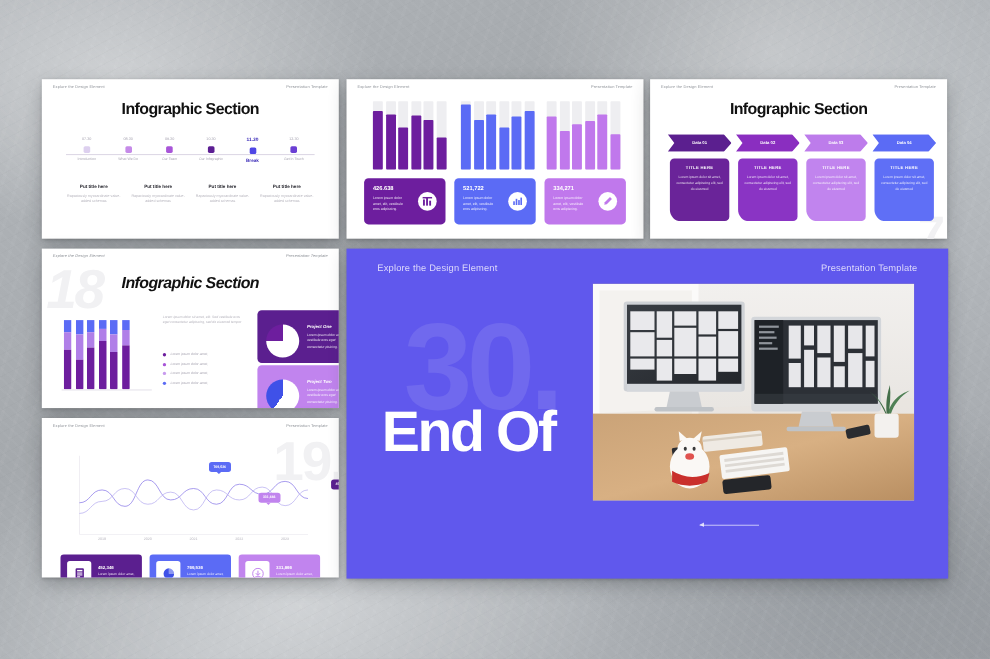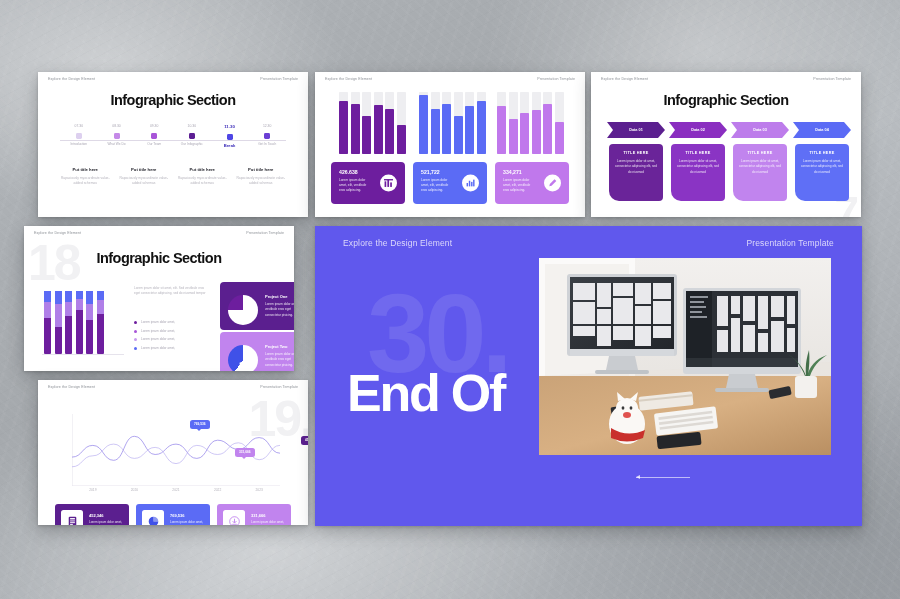--- a/index.html
+++ b/index.html
@@ -28,21 +28,21 @@
       repeating-linear-gradient(108deg, rgba(255,255,255,.10) 0 3px, rgba(0,0,0,0) 3px 13px);
   }
   .slide {
     position:absolute; background:#fff; overflow:hidden;
     box-shadow: 0 6px 16px rgba(40,44,48,.30), 0 1px 3px rgba(0,0,0,.18);
   }
   
   #s1{ left:38px;  top:72px;  width:270px; height:145px; }
   #s2{ left:315px; top:72px;  width:270px; height:145px; }
   #s3{ left:591px; top:72px;  width:270px; height:145px; }
-  #s4{ left:24px;  top:226px; width:270px; height:145px; }
+  #s4{ left:38px;  top:226px; width:270px; height:145px;font-style:italic; }
   #s5{ left:38px;  top:380px; width:270px; height:145px; }
   #s6{ left:315px; top:226px; width:547px; height:300px; background:#6058ed; }
 
   .hdr { position:absolute; top:5px; left:10px; right:10px; display:flex;
          justify-content:space-between; font-size:3.6px; color:#8d9197; letter-spacing:.1px;}
   .hdr.big { top:12px; left:28px; right:28px; font-size:8.5px; color:#ddd9fb; letter-spacing:.15px;}
   .hdr .r { text-align:center; }
 
   .title { text-align:center; font-size:14.5px; font-weight:700; color:#111; letter-spacing:-.55px; }
 

